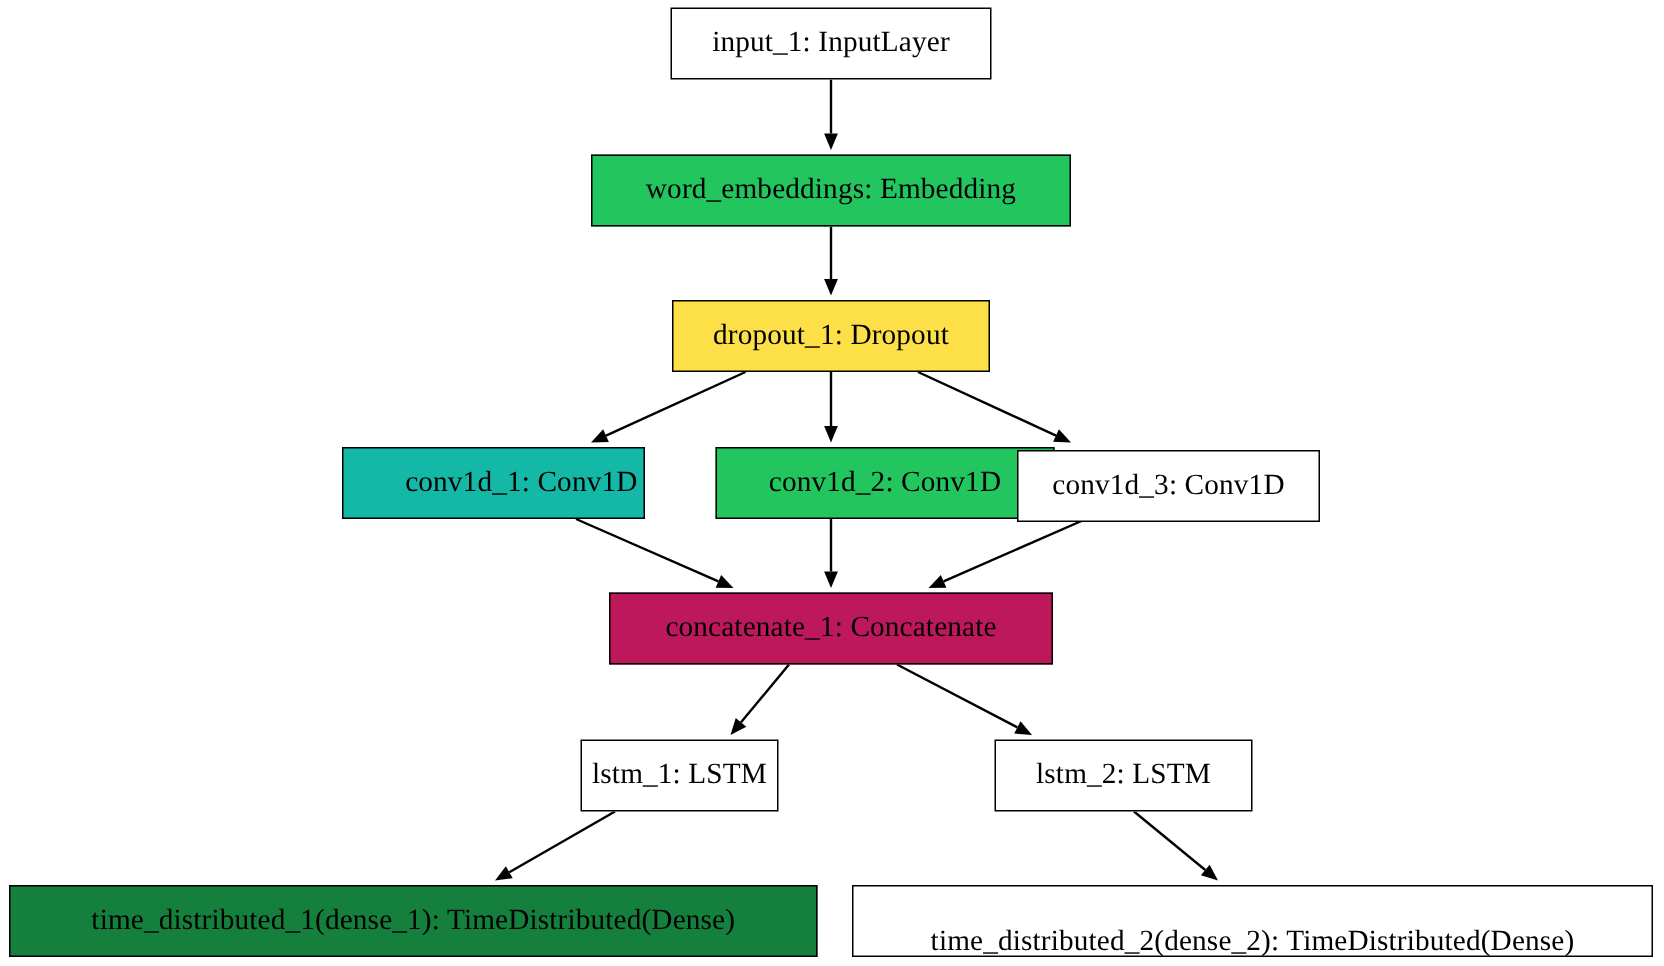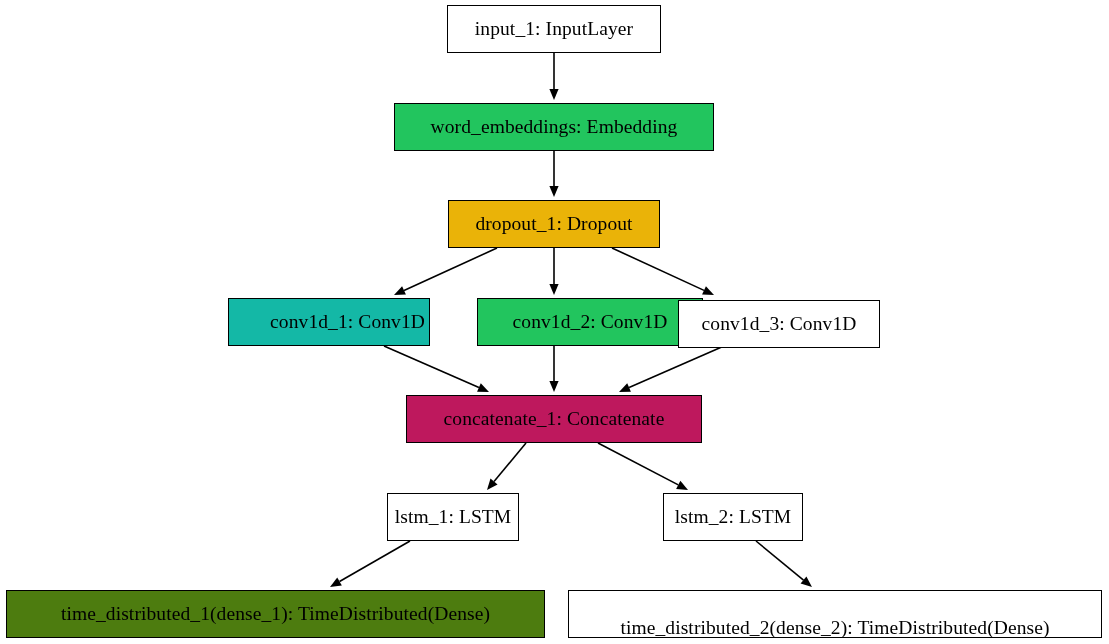--- a/index.html
+++ b/index.html
@@ -74,41 +74,41 @@
       <line x1="756" y1="541" x2="803.5000112002224" y2="580.0178663430398" stroke="#000000" stroke-width="1.6"></line>
       <polygon points="812,587 800.5802098527663,583.5724071138559 806.4198125476785,576.4633255722238" fill="#000000"></polygon>
     </svg>
   <div id="node-layer">
       <div class="node" style="left: 447px; top: 5px; width: 214px; height: 48px; border-color: rgb(0, 0, 0); background: rgb(255, 255, 255);">
         <span class="node-label">input_1: InputLayer</span>
       </div>
       <div class="node" style="left: 394px; top: 103px; width: 320px; height: 48px; border-color: rgb(0, 0, 0); background: #22c55e;">
         <span class="node-label">word_embeddings: Embedding</span>
       </div>
-      <div class="node" style="left: 448px; top: 200px; width: 212px; height: 48px; border-color: rgb(0, 0, 0); background: #eab308;">
+      <div class="node" style="left: 448px; top: 200px; width: 212px; height: 48px; border-color: rgb(0, 0, 0); background: #fde047;">
         <span class="node-label">dropout_1: Dropout</span>
       </div>
       <div class="node" style="left: 228px; top: 298px; width: 202px; height: 48px; border-color: rgb(0, 0, 0); background: #14b8a6; justify-content: flex-end;">
         <span class="node-label">conv1d_1: Conv1D</span>
       </div>
       <div class="node" style="left: 477px; top: 298px; width: 226px; height: 48px; border-color: rgb(0, 0, 0); background: #22c55e;">
         <span class="node-label">conv1d_2: Conv1D</span>
       </div>
       <div class="node" style="left: 678px; top: 300px; width: 202px; height: 48px; border-color: rgb(0, 0, 0); background: rgb(255, 255, 255);">
         <span class="node-label">conv1d_3: Conv1D</span>
       </div>
       <div class="node" style="left: 406px; top: 395px; width: 296px; height: 48px; border-color: rgb(0, 0, 0); background: #be185d;">
         <span class="node-label">concatenate_1: Concatenate</span>
       </div>
       <div class="node" style="left: 387px; top: 493px; width: 132px; height: 48px; border-color: rgb(0, 0, 0); background: rgb(255, 255, 255);">
         <span class="node-label">lstm_1: LSTM</span>
       </div>
-      <div class="node" style="left: 663px; top: 493px; width: 140px; height: 48px; border-color: rgb(0, 0, 0); background: rgb(255, 255, 255);">
+      <div class="node" style="left: 663px; top: 493px; width: 172px; height: 48px; border-color: rgb(0, 0, 0); background: rgb(255, 255, 255);">
         <span class="node-label">lstm_2: LSTM</span>
       </div>
-      <div class="node" style="left: 6px; top: 590px; width: 539px; height: 48px; border-color: rgb(0, 0, 0); background: #4d7c0f;">
+      <div class="node" style="left: 6px; top: 590px; width: 539px; height: 48px; border-color: rgb(0, 0, 0); background: #15803d;">
         <span class="node-label">time_distributed_1(dense_1): TimeDistributed(Dense)</span>
       </div>
       <div class="node" style="left: 568px; top: 590px; width: 534px; height: 48px; border-color: rgb(0, 0, 0); background: rgb(255, 255, 255); align-items: flex-end;">
         <span class="node-label">time_distributed_2(dense_2): TimeDistributed(Dense)</span>
       </div>
     </div>
 </div>
 
 </body></html>

